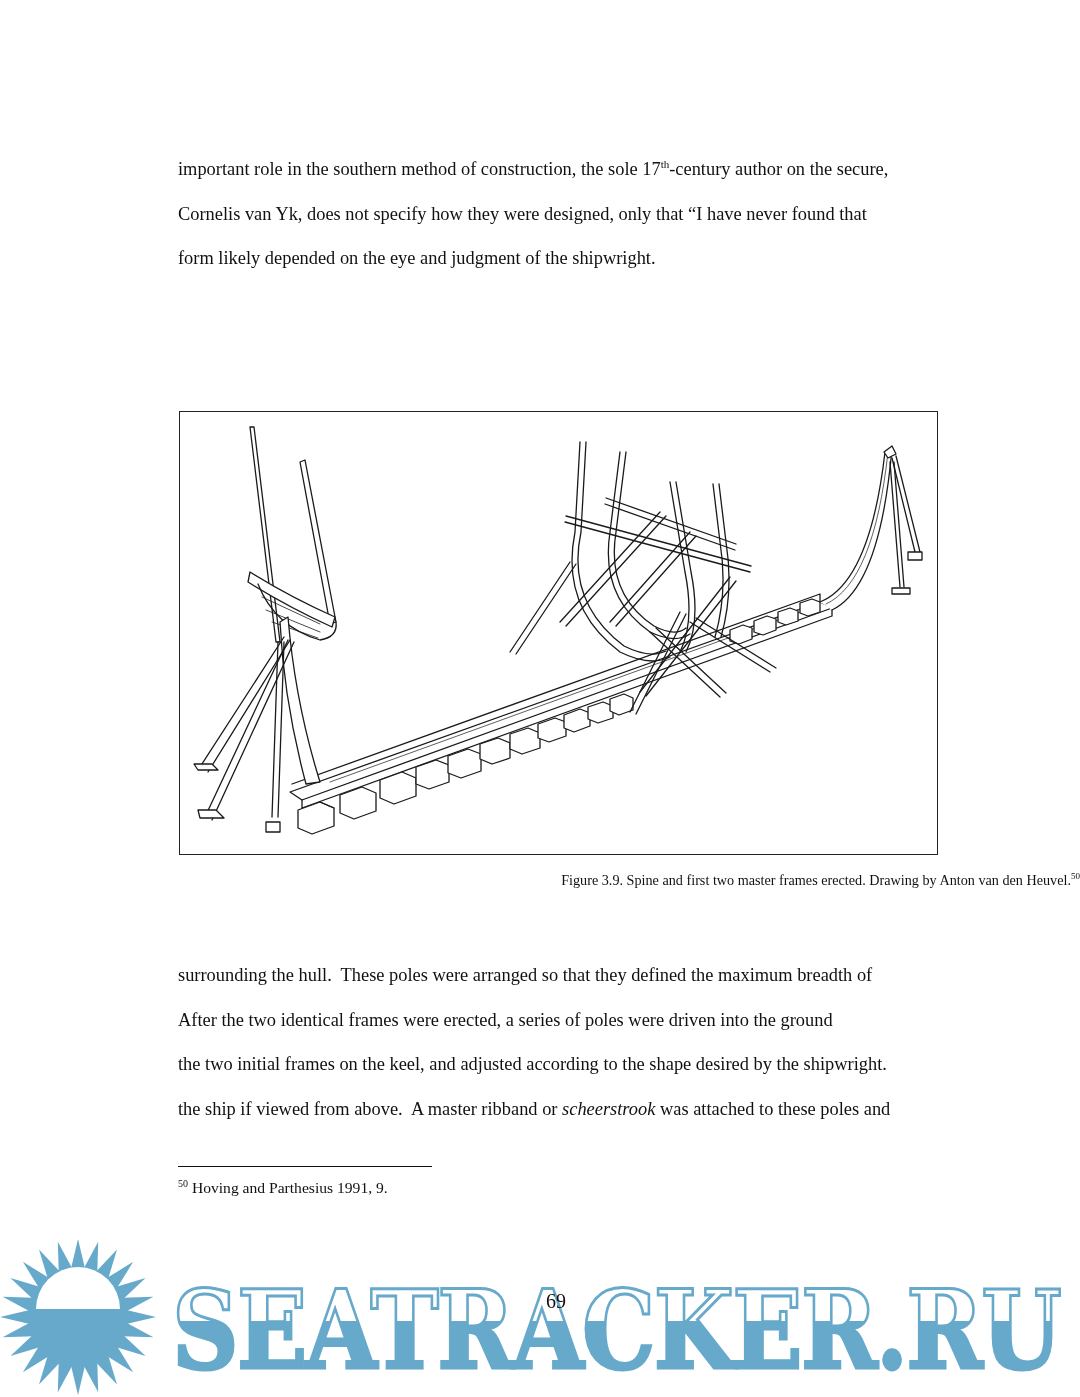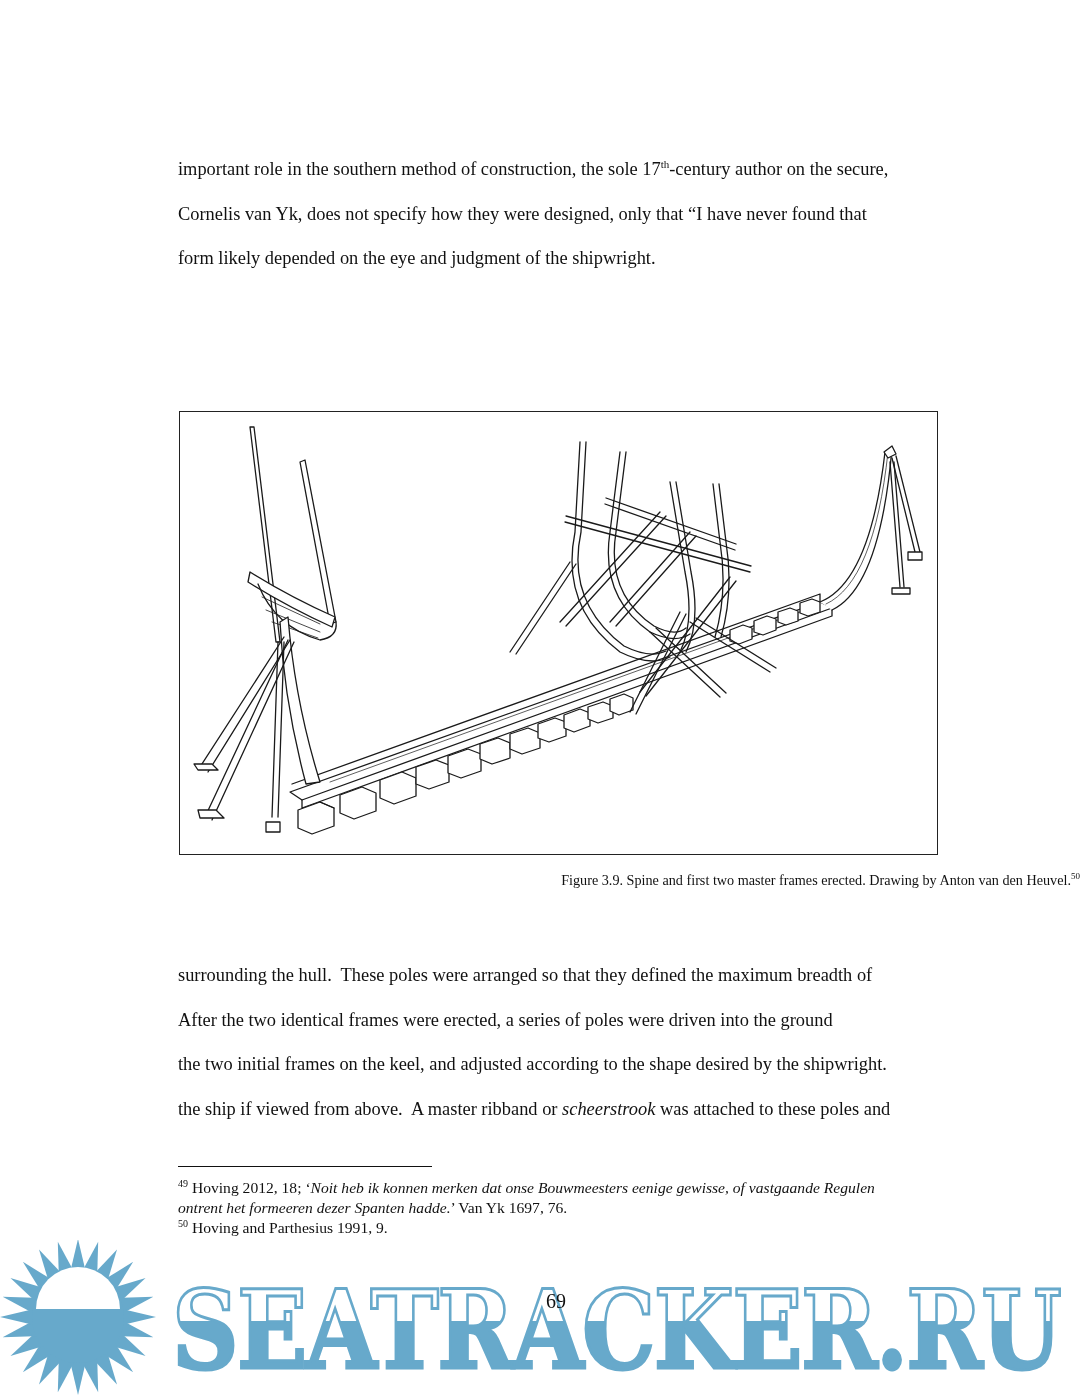--- a/index.html
+++ b/index.html
@@ -100,21 +100,20 @@
 
 <div class="para" style="top:953px;">
   <span class="line"><span style="white-space:pre">surrounding the hull.  These poles were arranged so that they defined the maximum breadth of</span></span>
   <span class="line"><span>After the two identical frames were erected, a series of poles were driven into the ground</span></span>
   <span class="line"><span>the two initial frames on the keel, and adjusted according to the shape desired by the shipwright.</span></span>
   <span class="line"><span style="white-space:pre">the ship if viewed from above.  A master ribband or </span><em>scheerstrook</em><span> was attached to these poles and</span></span>
 </div>
 
 <div class="fn-rule"></div>
 <div class="footnotes">
-  <p><sup>49</sup><span> Hoving 2012, 18; ‘</span><em>Noit heb ik konnen merken dat onse Bouwmeesters eenige gewisse, of vastgaande Regulen ontrent het formeeren dezer Spanten hadde.</em><span>’ Van Yk 1697, 76.</span></p>
   <p><sup>50</sup><span> Hoving and Parthesius 1991, 9.</span></p>
 </div>
 
 <div class="page-number">69</div>
 
 <div class="logo">
   <svg width="1080" height="157" viewBox="0 0 1080 157">
     <defs>
       <linearGradient id="halfFill" x1="0" y1="0" x2="0" y2="1">
         <stop offset="0" stop-color="#ffffff"></stop>

